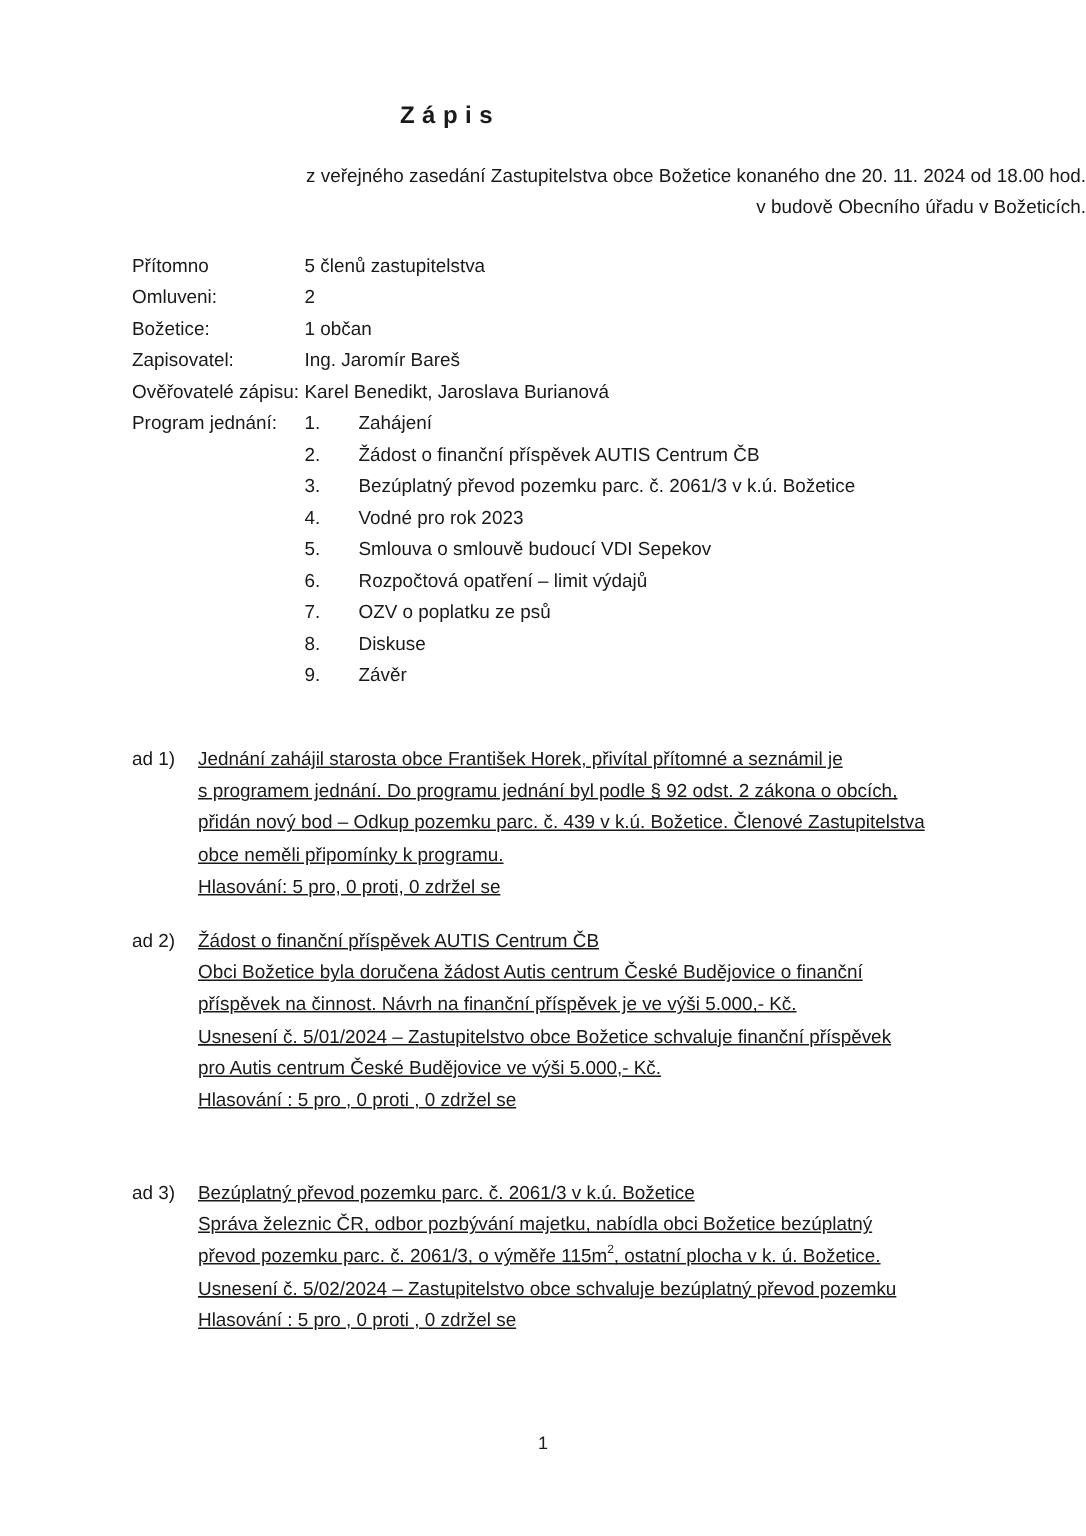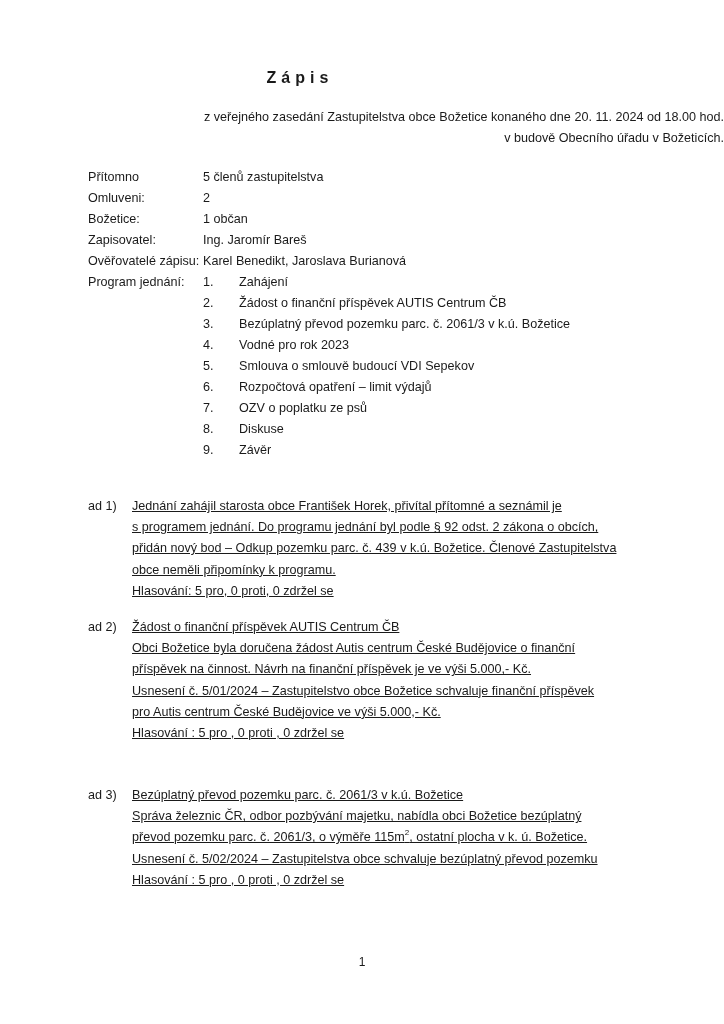--- a/index.html
+++ b/index.html
@@ -125,19 +125,19 @@
       <span class="line">Hlasování :  5 pro , 0 proti , 0 zdržel se</span>
     </div>
   </div>
 
   <div class="sec" style="top:785px">
     <span class="ad">ad 3)</span>
     <div class="body">
       <span class="line">Bezúplatný převod pozemku parc. č. 2061/3 v k.ú. Božetice</span>
       <span class="line">Správa železnic ČR, odbor pozbývání majetku, nabídla obci Božetice bezúplatný</span>
       <span class="line"><span>převod pozemku parc. č. 2061/3, o výměře 115m</span><sup>2</sup><span>, ostatní plocha v k. ú. Božetice.</span></span>
-      <span class="line"><span class="u">Usnesení č. 5/02/2024</span><span> – Zastupitelstva obce schvaluje bezúplatný převod pozemku</span></span>
+      <span class="line"><span class="u">Usnesení č. 5/02/2024</span><span> – Zastupitelstvo obce schvaluje bezúplatný převod pozemku</span></span>
       <span class="line">Hlasování :  5 pro , 0 proti , 0 zdržel se</span>
     </div>
   </div>
 
   <div class="pageno">1</div>
 </div>
 
 </body></html>

